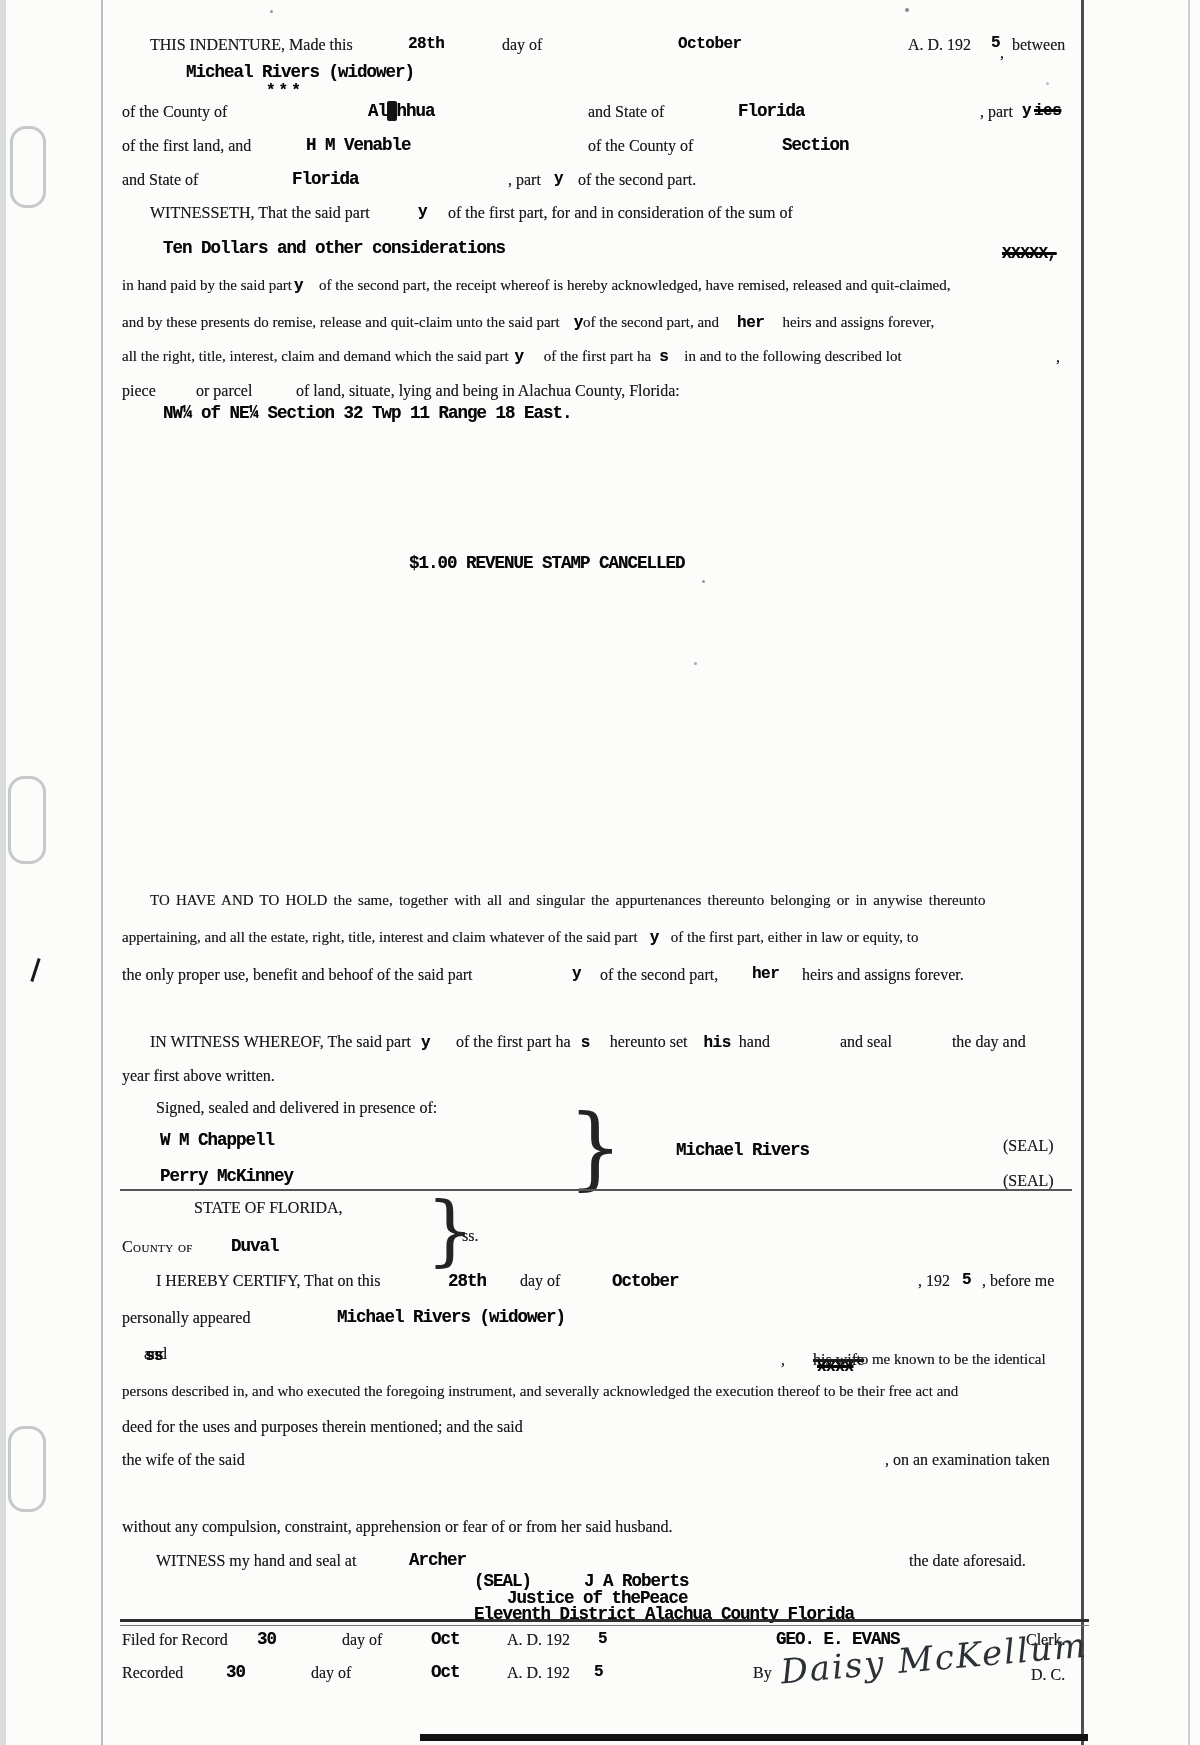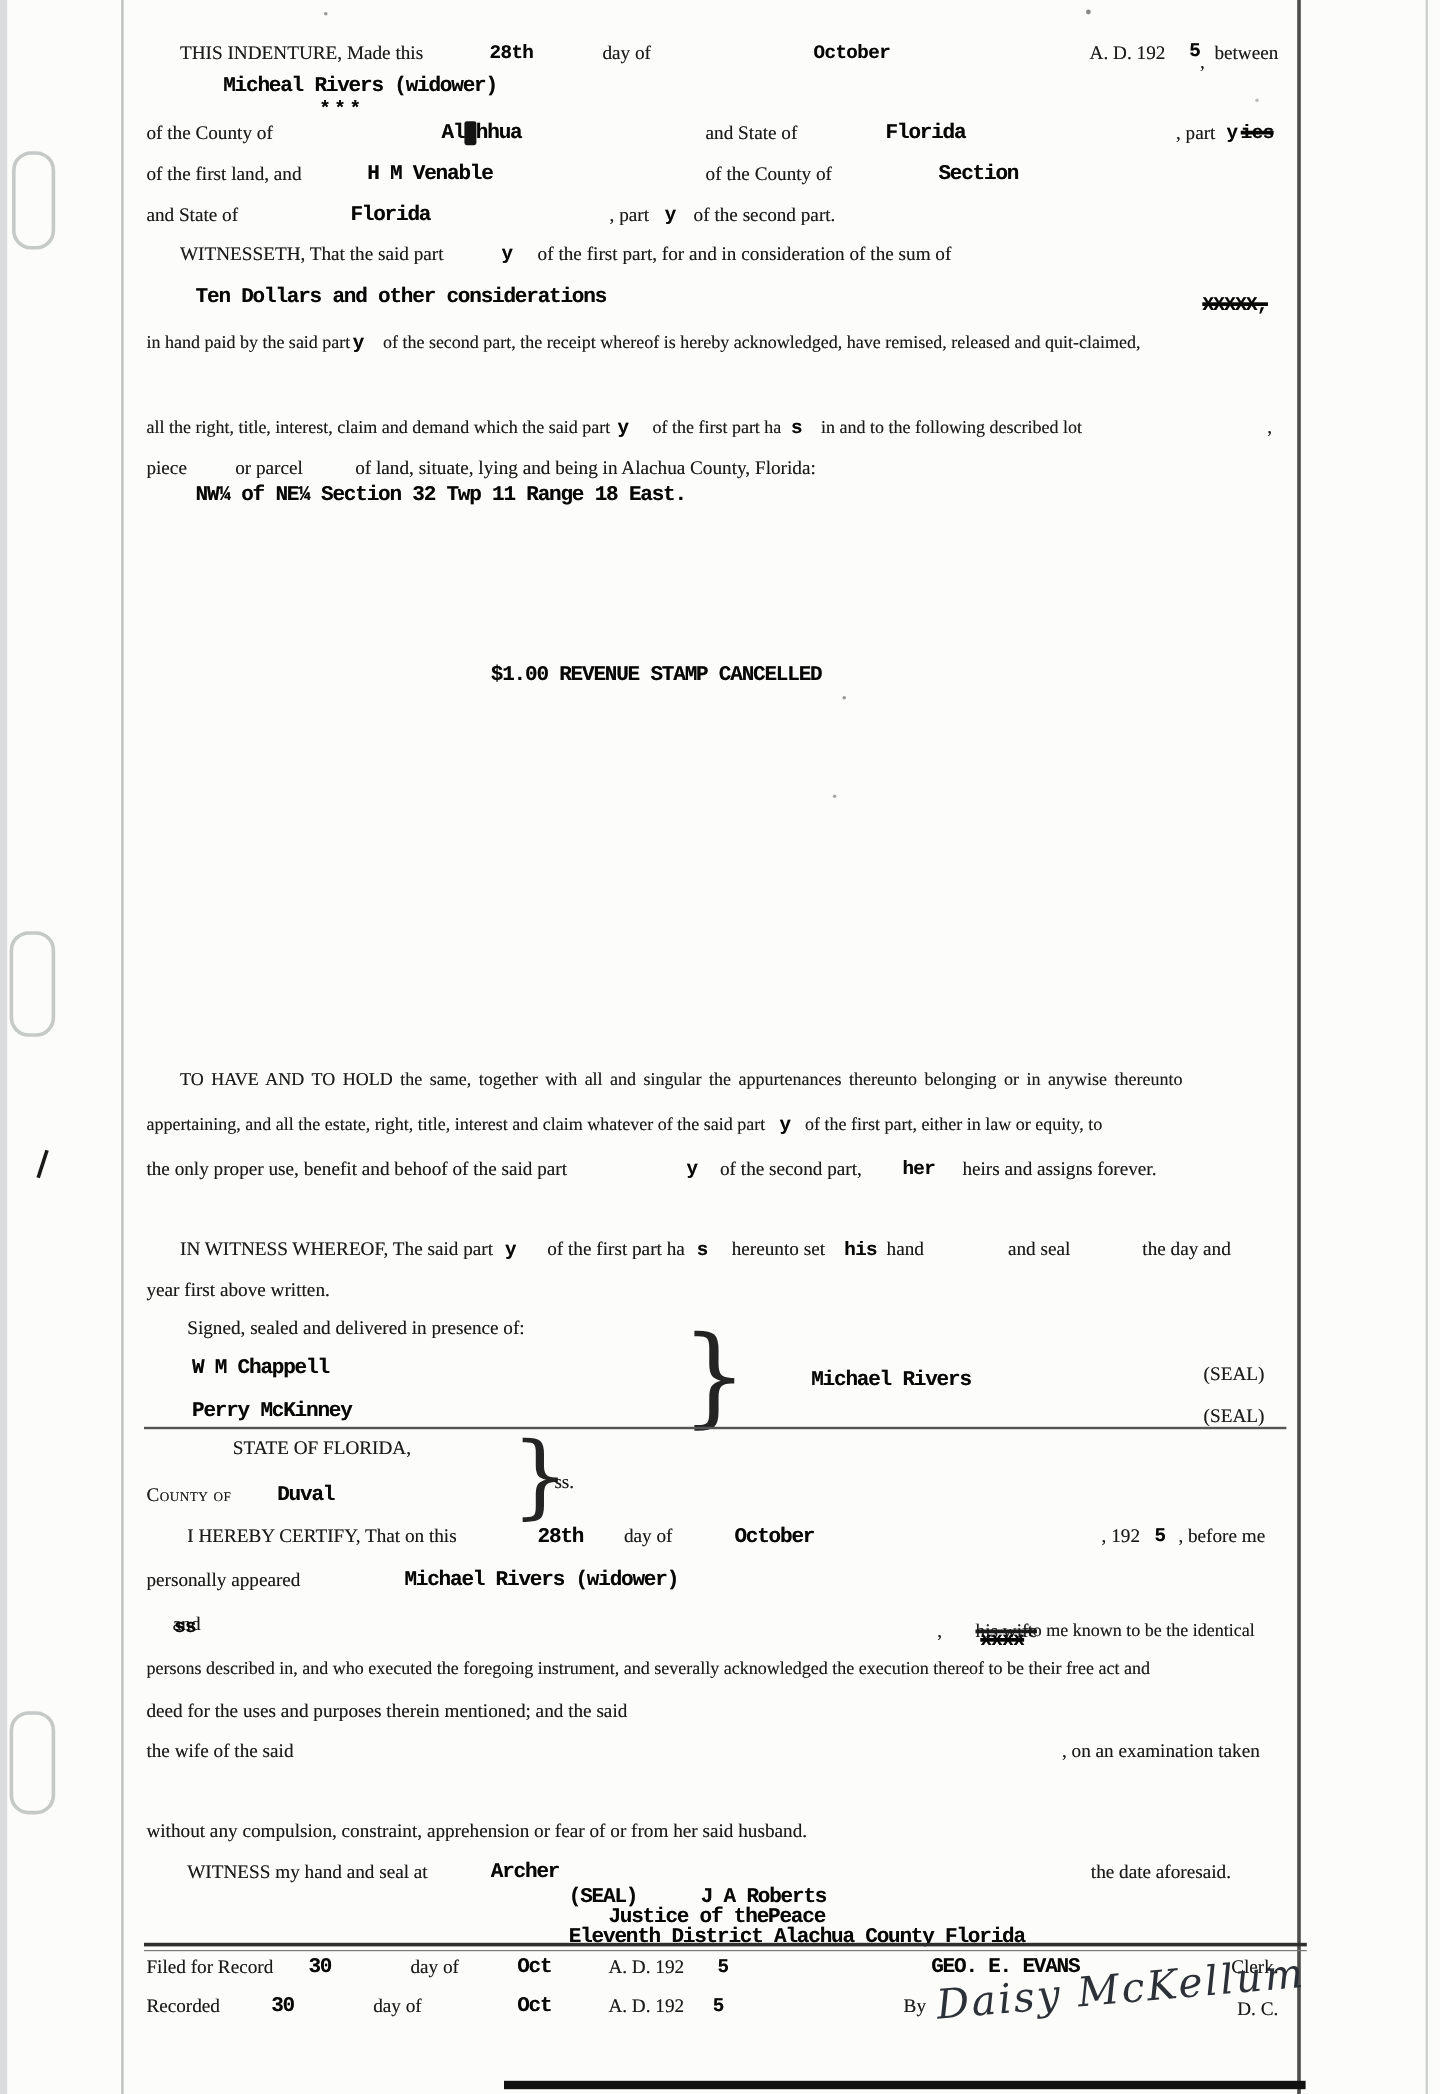--- a/index.html
+++ b/index.html
@@ -78,20 +78,21 @@
 
   <div class="f s" style="left:150px;top:204px">WITNESSETH, That the said part</div>
   <div class="f tw" style="left:418px;top:203px">y</div>
   <div class="f s" style="left:448px;top:204px">of the first part, for and in consideration of the sum of</div>
 
   <div class="f tw twb" style="left:163px;top:238px">Ten Dollars and other considerations</div>
   <div class="f tw xs" style="left:1002px;top:245px">XXXXX,</div>
 
   <div class="f s s15" style="left:122px;top:277px"><span>in hand paid by the said part</span><span class="tw" style="margin:0 16px 0 2px">y</span><span>of the second part, the receipt whereof is hereby acknowledged, have remised, released and quit-claimed,</span></div>
 
+  <div class="f s s15" style="left:122px;top:314px"><span>and by these presents do remise, release and quit-claim unto the said part</span><span class="tw" style="margin-left:14px">y</span><span>of the second part, and</span><span class="tw" style="margin:0 18px">her</span><span>heirs and assigns forever,</span></div>
 
   <div class="f s s15" style="left:122px;top:348px"><span>all the right, title, interest, claim and demand which the said part</span><span class="tw" style="margin:0 20px 0 6px">y</span><span>of the first part ha</span><span class="tw" style="margin:0 16px 0 8px">s</span><span>in and to the following described lot</span></div>
   <div class="f s" style="left:1056px;top:348px">,</div>
 
   <div class="f s" style="left:122px;top:382px">piece</div>
   <div class="f s" style="left:196px;top:382px">or parcel</div>
   <div class="f s" style="left:296px;top:382px">of land, situate, lying and being in Alachua County, Florida:</div>
 
   <div class="f tw twb" style="left:163px;top:403px">NW¼ of NE¼ Section 32 Twp 11 Range 18 East.</div>
 

